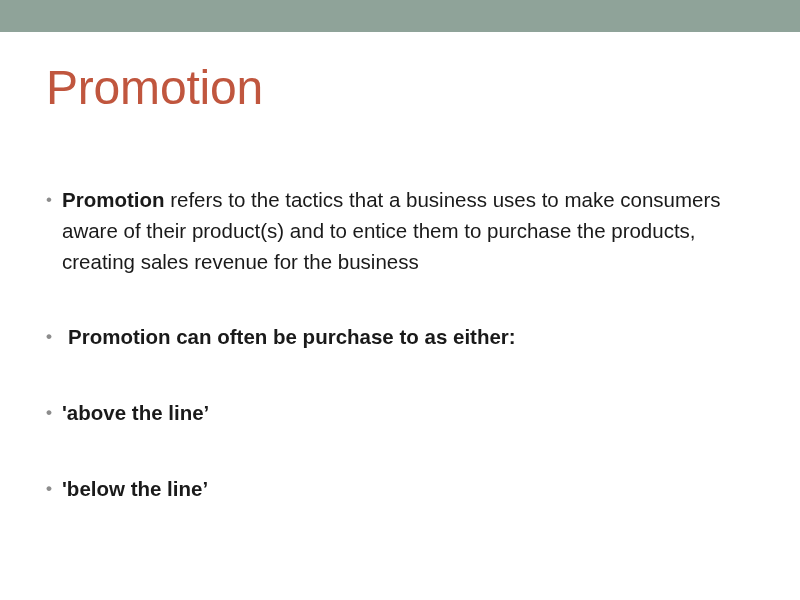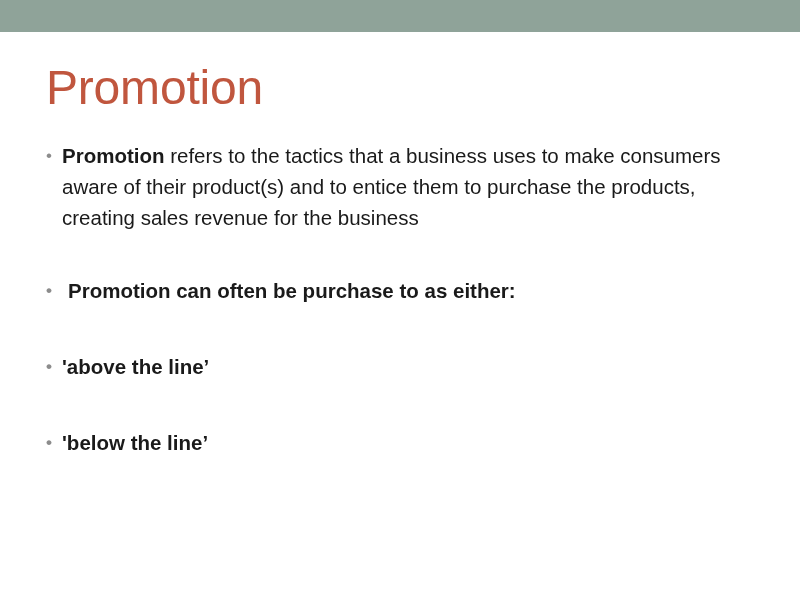--- a/index.html
+++ b/index.html
@@ -58,20 +58,21 @@
     left: 2px;
     top: 0;
     width: 14px;
     color: #8c8c8c;
     font-size: 17px;
     line-height: 31px;
     text-align: left;
   }
   .bullet-text {
     display: block;
+    margin-top: 44px;
   }
   .bullet-lead-bold {
     font-weight: 700;
   }
   .b1 { margin-top: 0; }
   .b2 { margin-top: 42px; font-weight: 700; }
   .b2 .bullet-text { padding-left: 6px; }
   .b3 { margin-top: 45px; font-weight: 700; }
   .b4 { margin-top: 45px; font-weight: 700; }
 </style>

